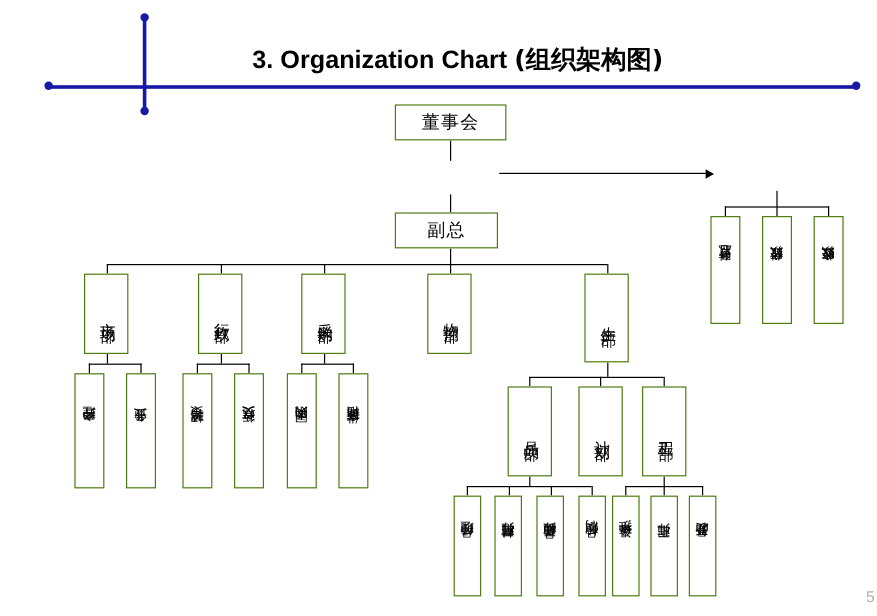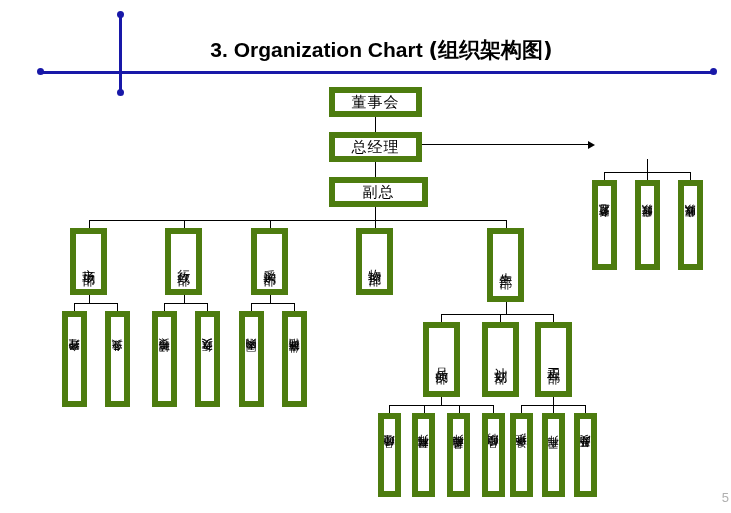--- a/index.html
+++ b/index.html
@@ -22,21 +22,21 @@
     position:absolute;left:0;top:36px;width:731px;
     text-align:center;
     font-size:21px;font-weight:bold;color:#000000;
     letter-spacing:0px;white-space:nowrap;
   }
   .title .cn{font-family:"DejaVu Sans",sans-serif;}
 
   
   .box{
     position:absolute;
-    border:6px solid #4d7c0f;
+    border:1px solid #4d7c0f;
     background:#ffffff;
     box-sizing:border-box;
     color:#000;
     display:flex;align-items:center;justify-content:center;
     font-family:"DejaVu Sans",sans-serif;
     z-index:3;
   }
   
   .box.h{font-size:15px;letter-spacing:1px;}
 
@@ -145,25 +145,22 @@
   <div class="ln lnv" style="left:537px;top:397px;height:8px;"></div>
   <div class="ln lnh" style="left:505px;top:405px;width:65px;"></div>
   <div class="ln lnv" style="left:505px;top:405px;height:8px;"></div>
   <div class="ln lnv" style="left:537px;top:405px;height:8px;"></div>
   <div class="ln lnv" style="left:569px;top:405px;height:8px;"></div>
 
   <div class="box h" style="left:313px;top:87px;width:93px;height:30px;">
     <span class="tx">董事会</span>
   </div>
 
-  <div class="box h" style="left:313px;top:132px;width:93px;height:30px;">
-    <span class="tx">总经理</span>
-  </div>
-
-  <div class="box h" style="left:313px;top:177px;width:99px;height:30px;">
+
+  <div class="box h" style="left:313px;top:177px;width:86px;height:30px;">
     <span class="tx">副总</span>
   </div>
 
 
   <div class="box vr" style="left:576px;top:180px;width:25px;height:90px;">
     <span class="tx">财务总监</span>
   </div>
   <div class="box vr" style="left:619px;top:180px;width:25px;height:90px;">
     <span class="tx">应付账款</span>
   </div>

